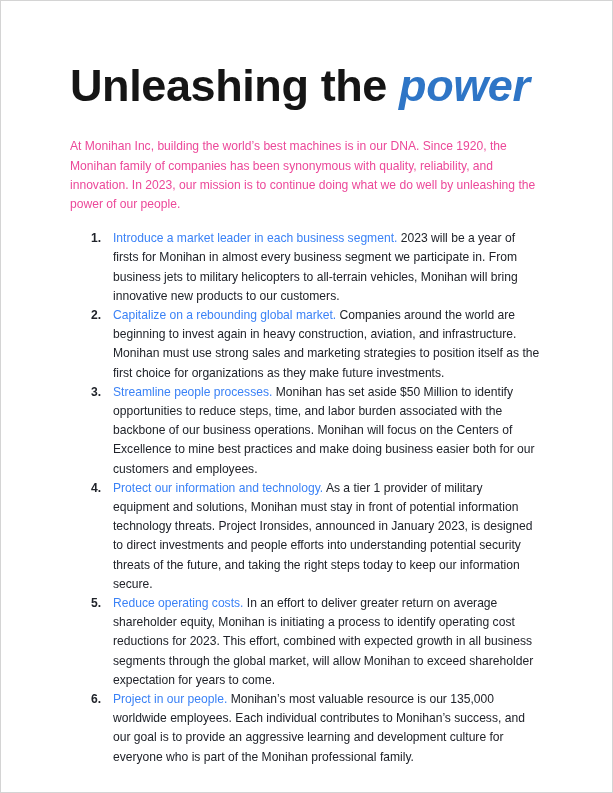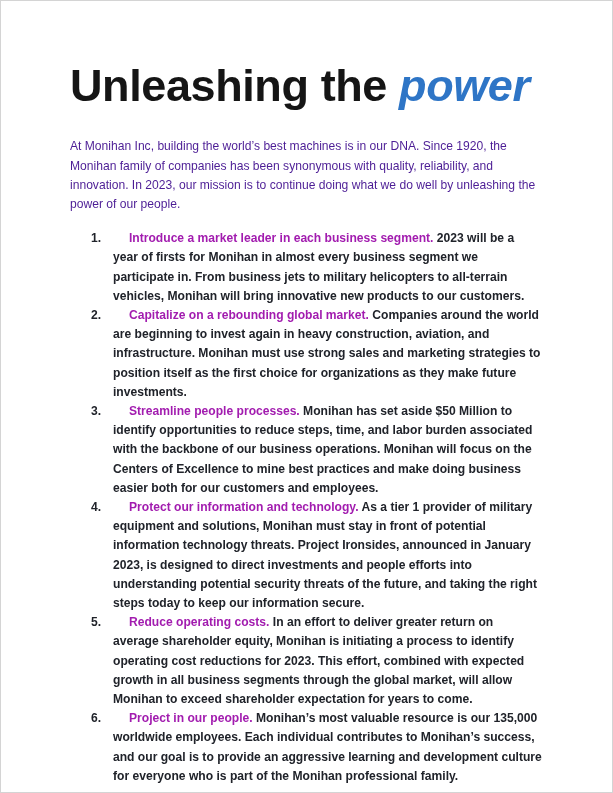--- a/index.html
+++ b/index.html
@@ -46,21 +46,21 @@
   }
   .doc-title .title-accent {
     font-style: italic;
     font-weight: 700;
   }
 
   
   .para {
     font-size: 12.1px;
     line-height: 19.2px;
-    color: #4c1d95;
+    color: #ec4899;
     margin: 0 0 15px 0;
     text-align: left;
   }
 
   
   .focus-list {
     list-style: none;
     margin: 0;
     padding: 0;
   }
@@ -75,26 +75,25 @@
   .focus-num {
     position: absolute;
     left: 0;
     top: 0;
     width: 31px;
     text-align: right;
     font-weight: 700;
     color: #20232a;
   }
   .focus-lead {
-    font-weight: 700;
-    color: #a21caf;
-    margin-left: 16px;
+    font-weight: 400;
+    color: #3b82f6;
   }
   .focus-rest {
-    font-weight: 700;
+    font-weight: 400;
   }
 </style>
 </head>
 <body>
 
 <div class="page">
   <div class="doc-body">
 
     <h1 class="doc-title">
       <span class="title-plain">Unleashing the </span><span class="title-accent" style="color: rgb(46, 117, 198);">power</span>

